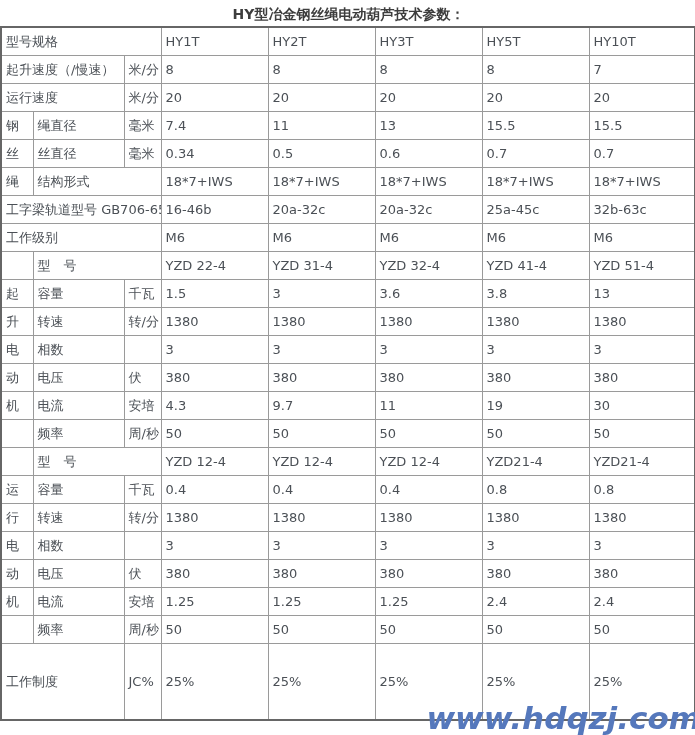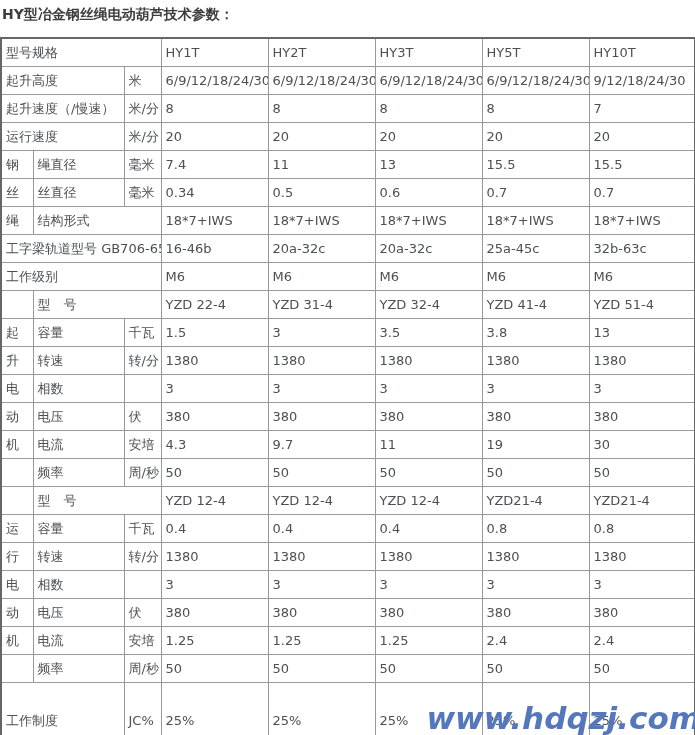--- a/index.html
+++ b/index.html
@@ -13,23 +13,24 @@
   }
   .page {
     position: relative;
     width: 695px;
     height: 735px;
   }
   .title {
     font-size: 14px;
     font-weight: bold;
     color: #3d3d3d;
-    padding: 7px 0 16px 2px;
+    padding: 7px 0 5px 2px;
     line-height: 14px;
     white-space: nowrap;
+    text-align: center;
   }
   table.params {
     border-collapse: collapse;
     table-layout: fixed;
     width: 694px;
     border: 2px solid #666666;
   }
   table.params td {
     border: 1px solid #9a9a9a;
     font-size: 13px;
@@ -77,29 +78,20 @@
     <tbody>
         <tr style="height: 27px; margin-top: 20px;">
           <td colspan="3">型号规格</td>
           <td>HY1T</td>
           <td>HY2T</td>
           <td>HY3T</td>
           <td>HY5T</td>
           <td>HY10T</td>
         </tr>
         <tr>
-          <td colspan="2">起升高度</td>
-          <td>米</td>
-          <td>6/9/12/18/24/30</td>
-          <td>6/9/12/18/24/30</td>
-          <td>6/9/12/18/24/30</td>
-          <td>6/9/12/18/24/30</td>
-          <td>9/12/18/24/30</td>
-        </tr>
-        <tr>
           <td colspan="2">起升速度（/慢速）</td>
           <td>米/分</td>
           <td>8</td>
           <td>8</td>
           <td>8</td>
           <td>8</td>
           <td>7</td>
         </tr>
         <tr>
           <td colspan="2">运行速度</td>
@@ -163,21 +155,21 @@
           <td>YZD 32-4</td>
           <td>YZD 41-4</td>
           <td>YZD 51-4</td>
         </tr>
         <tr>
           <td>起</td>
           <td>容量</td>
           <td>千瓦</td>
           <td>1.5</td>
           <td>3</td>
-          <td>3.5</td>
+          <td>3.6</td>
           <td>3.8</td>
           <td>13</td>
         </tr>
         <tr>
           <td>升</td>
           <td>转速</td>
           <td>转/分</td>
           <td>1380</td>
           <td>1380</td>
           <td>1380</td>

